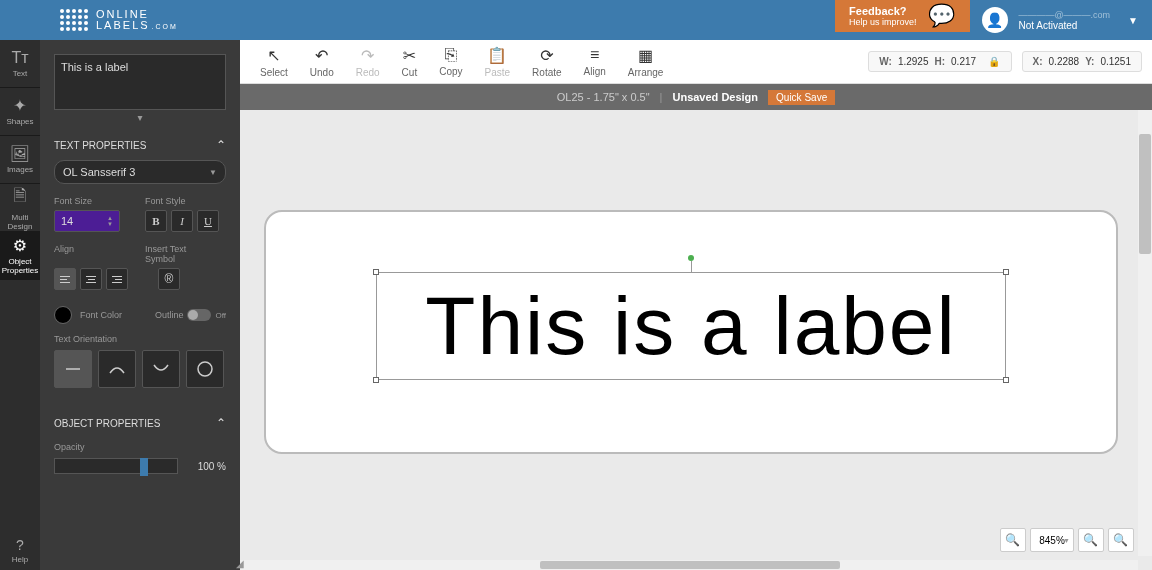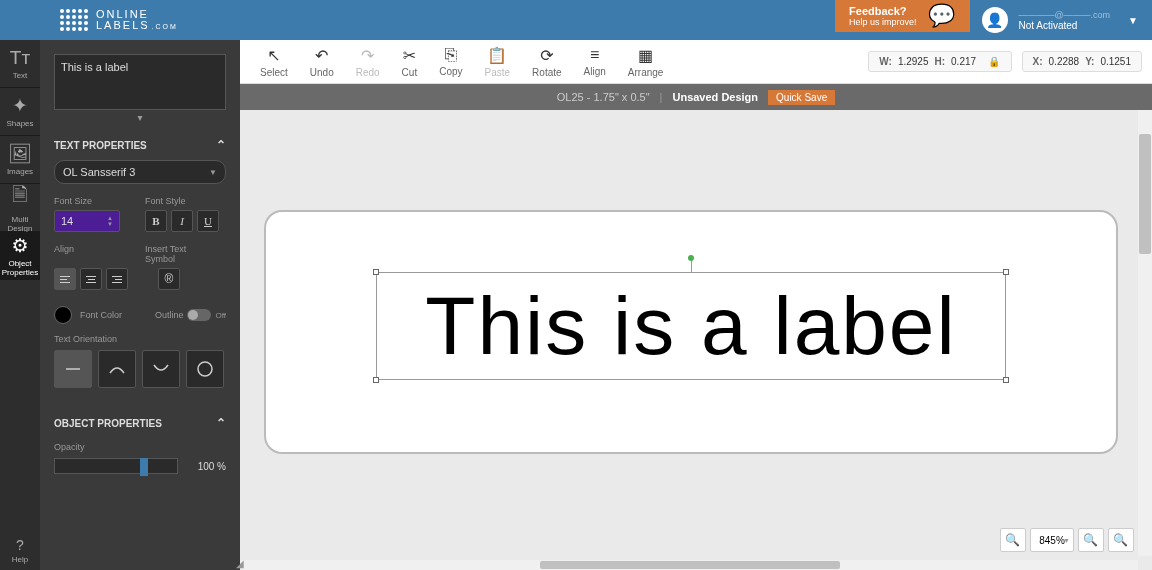--- a/index.html
+++ b/index.html
@@ -46,31 +46,31 @@
     
     .status-bar { height: 26px; background: #6a6a6a; display: flex; align-items: center; justify-content: center; gap: 10px; font-size: 11px; color: white; position: relative; margin-left: 240px; }
     .status-bar .sb-left { color: #ccc; }
     .status-bar .sb-divider { color: #999; }
     .status-bar .sb-unsaved { font-weight: bold; }
     .status-bar .sb-save { background: #d57838; padding: 2px 8px; font-size: 10px; }
     
     .left-sidebar { position: absolute; left: 0; top: 40px; width: 40px; height: 530px; background: #2d2d2d; display: flex; flex-direction: column; }
     .sidebar-tab { height: 48px; display: flex; flex-direction: column; align-items: center; justify-content: center; gap: 3px; cursor: pointer; color: #aaa; border-bottom: 1px solid #1a1a1a; }
     .sidebar-tab.active { background: #1a1a1a; color: white; }
-    .sidebar-tab .sicon { font-size: 19px; }
+    .sidebar-tab .sicon { font-size: 16px; }
     .sidebar-tab .slabel { font-size: 8px; text-align: center; line-height: 1.1; }
     .sidebar-help { margin-top: auto; height: 40px; display: flex; flex-direction: column; align-items: center; justify-content: center; gap: 2px; color: #aaa; }
     .sidebar-help .hicon { font-size: 14px; }
     .sidebar-help .hlabel { font-size: 8px; }
     
     .properties-panel { position: absolute; left: 40px; top: 40px; width: 200px; height: 530px; background: #3a3a3a; color: #ccc; overflow-y: auto; font-size: 11px; }
     .text-input-area { margin: 14px 14px 0; height: 56px; background: #2a2a2a; border: 1px solid #555; padding: 6px; font-size: 11px; color: #ddd; position: relative; }
     .text-input-expand { position: absolute; bottom: -14px; left: 50%; transform: translateX(-50%); color: #999; font-size: 10px; }
     
-    .section-header { padding: 14px 14px 8px; font-size: 10px; font-weight: bold; color: #ddd; display: flex; justify-content: space-between; align-items: center; }
+    .section-header { padding: 14px 14px 8px; font-size: 10px; font-weight: normal; color: #ddd; display: flex; justify-content: space-between; align-items: center; }
     .section-header .chev { font-size: 12px; }
     
     .prop-label { font-size: 9px; color: #999; padding: 4px 14px 2px; }
     .prop-row { padding: 0 14px 8px; display: flex; gap: 10px; }
     .prop-col { flex: 1; }
     
     .select-box { background: #2a2a2a; border: 1px solid #555; border-radius: 10px; padding: 5px 8px; font-size: 11px; color: #ddd; display: flex; justify-content: space-between; align-items: center; }
     .select-box .sarrow { font-size: 8px; color: #999; }
     
     .spinner-box { background: #4c1d95; border: 1px solid #555; border-radius: 2px; padding: 4px 6px; font-size: 11px; color: #ddd; display: flex; justify-content: space-between; align-items: center; width: 66px; }

